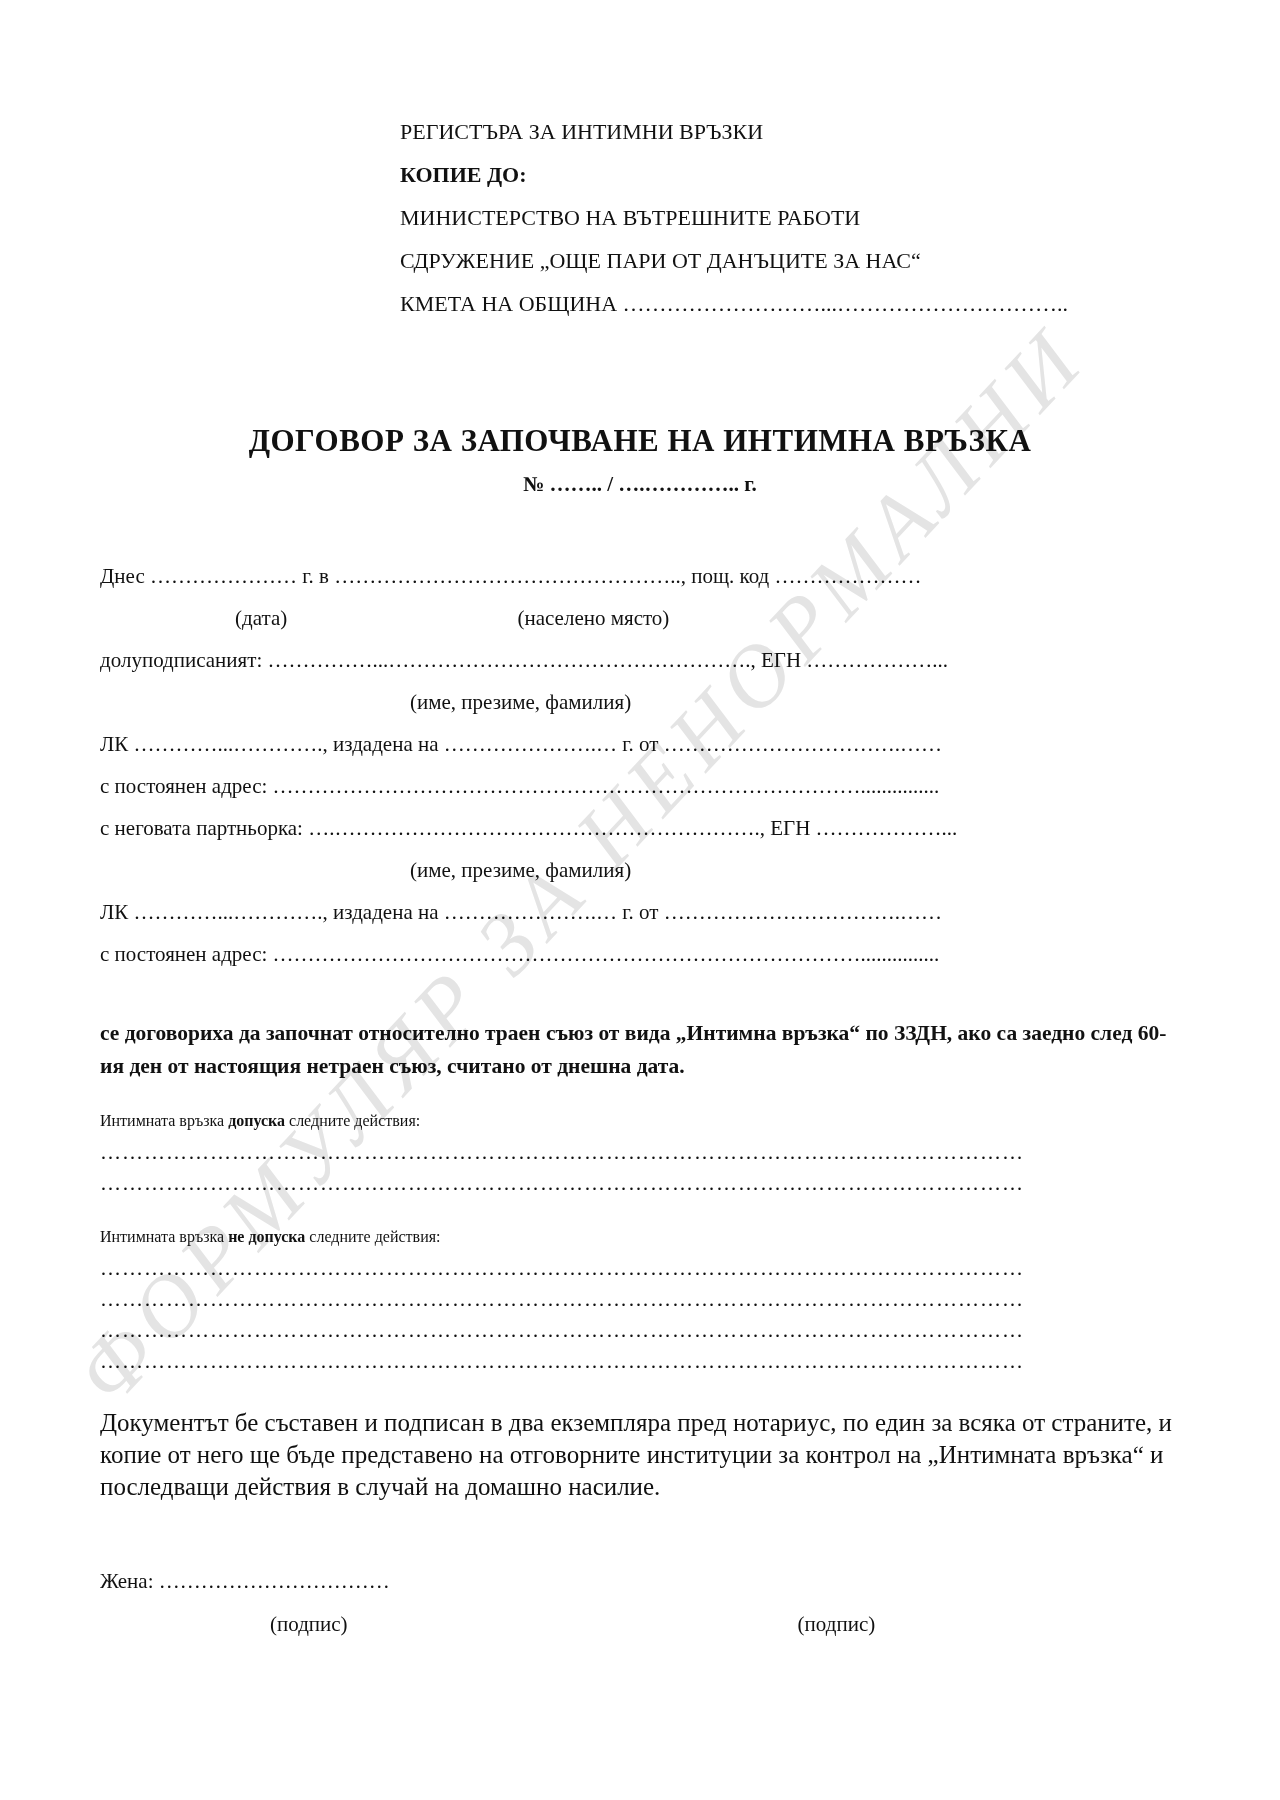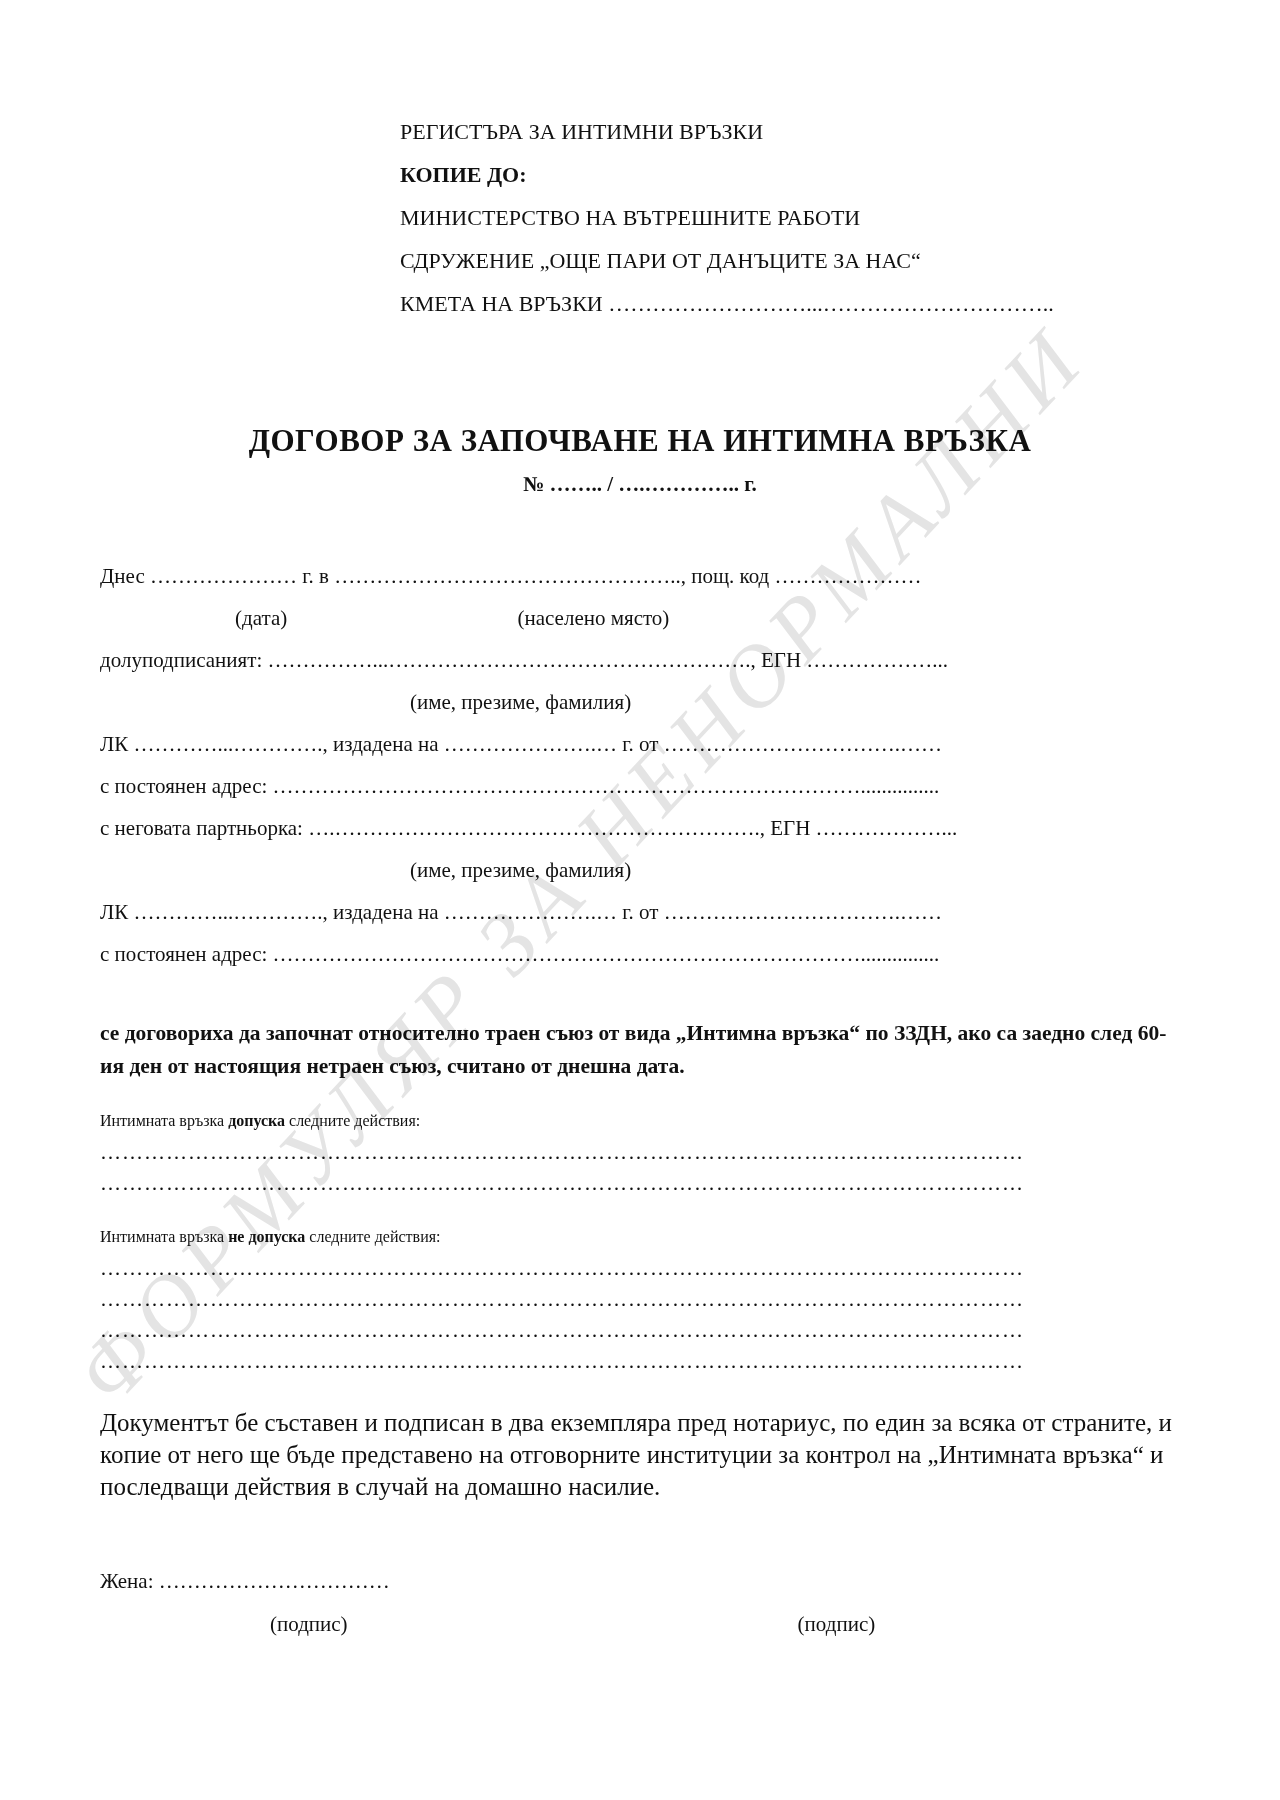--- a/index.html
+++ b/index.html
@@ -72,21 +72,21 @@
 
   <div class="watermark">ФОРМУЛЯР ЗА НЕНОРМАЛНИ</div>
 
   <div class="content">
 
     <div class="recipient">
       <div>РЕГИСТЪРА ЗА ИНТИМНИ ВРЪЗКИ</div>
       <div class="bold">КОПИЕ ДО:</div>
       <div>МИНИСТЕРСТВО НА ВЪТРЕШНИТЕ РАБОТИ</div>
       <div>СДРУЖЕНИЕ „ОЩЕ ПАРИ ОТ ДАНЪЦИТЕ ЗА НАС“</div>
-      <div>КМЕТА НА ВРЪЗКИ ………………………...…………………………..</div>
+      <div>КМЕТА НА ОБЩИНА ………………………...…………………………..</div>
     </div>
 
     <h1 class="title">ДОГОВОР ЗА ЗАПОЧВАНЕ НА ИНТИМНА ВРЪЗКА</h1>
     <div class="numline">№ …….. / ….………….. г.</div>
 
     <div class="body">
 
       <div class="row">Днес ………………… г. в ………………………………………….., пощ. код …………………</div>
 
       <div class="row">

